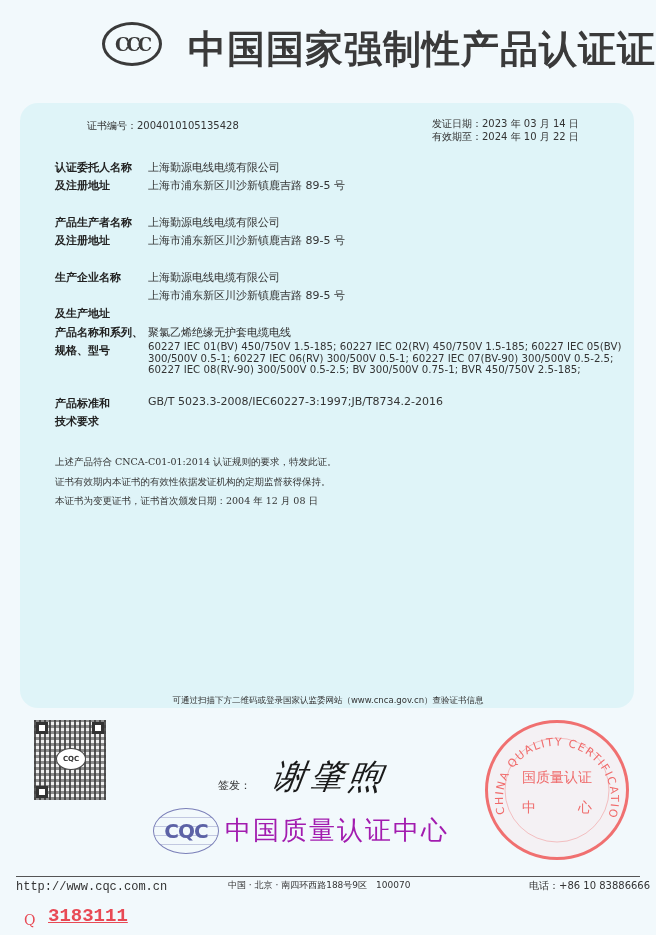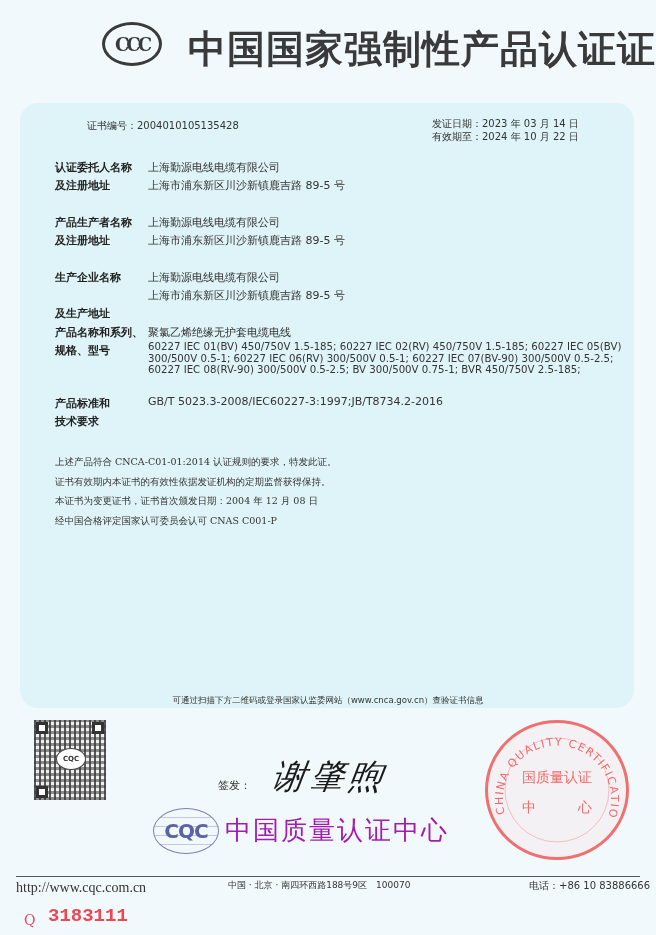--- a/index.html
+++ b/index.html
@@ -54,25 +54,25 @@
   }
   .cqc-logo span { font-weight: bold; font-size: 20px; color: #5c62a6; letter-spacing: -1px; }
   .cqc-name { position: absolute; left: 225px; top: 813px; font-size: 26px; color: #a21caf; letter-spacing: 2px; }
   .seal {
     position: absolute; left: 485px; top: 720px; width: 144px; height: 140px;
     border: 3px solid #f07070; border-radius: 50%; box-sizing: border-box;
     background: rgba(250,220,220,0.25);
   }
   .seal svg { position: absolute; left: -3px; top: -3px; }
   .footer-line { position: absolute; left: 16px; top: 876px; width: 624px; height: 0; border-top: 1.5px solid #555; }
-  .footer-url { position: absolute; left: 16px; top: 880px; font-size: 14px; color: #333; font-family: Liberation Serif, serif; }
+  .footer-url { position: absolute; left: 16px; top: 880px; font-size: 12px; color: #333; font-family: Liberation Mono, monospace; }
   .footer-addr { position: absolute; left: 228px; top: 879px; font-size: 9px; color: #333; white-space: nowrap; }
   .footer-tel { position: absolute; left: 529px; top: 879px; font-size: 10px; color: #333; white-space: nowrap; }
   .serial-prefix { position: absolute; left: 24px; top: 912px; font-size: 14px; color: #e84a55; font-family: "DejaVu Serif", serif; }
-  .serial { position: absolute; left: 48px; top: 905px; font-size: 19px; color: #e84a55; font-family: "Liberation Mono", monospace; font-weight: bold; }
+  .serial { position: absolute; left: 48px; top: 905px; font-size: 19px; color: #e84a55; font-family: "Liberation Mono", monospace; font-weight: bold; text-decoration: underline; }
 </style>
 </head>
 <body>
 
 <div class="header">
   <div class="ccc-logo">
       <span>CCC</span>
     </div>
   <div class="title">中国国家强制性产品认证证书</div>
 </div>
@@ -119,21 +119,20 @@
 <div class="row" style="top:396px;">
   <div class="lbl" style="top:0;">产品标准和</div>
   <div class="lbl" style="top:18px;">技术要求</div>
   <div class="val" style="top:-1px;">GB/T 5023.3-2008/IEC60227-3:1997;JB/T8734.2-2016</div>
 </div>
 
 <div class="notes">
   <div>上述产品符合 CNCA-C01-01:2014 认证规则的要求，特发此证。</div>
   <div>证书有效期内本证书的有效性依据发证机构的定期监督获得保持。</div>
   <div>本证书为变更证书，证书首次颁发日期：2004 年 12 月 08 日</div>
-  <div>经中国合格评定国家认可委员会认可 CNAS C001-P</div>
 </div>
 
 <div class="verify">可通过扫描下方二维码或登录国家认监委网站（www.cnca.gov.cn）查验证书信息</div>
 
 <div class="qr">
   <div class="finder" style="left:2px;top:2px;"></div>
   <div class="finder" style="right:2px;top:2px;"></div>
   <div class="finder" style="left:2px;bottom:2px;"></div>
   <div class="center">CQC</div>
 </div>

